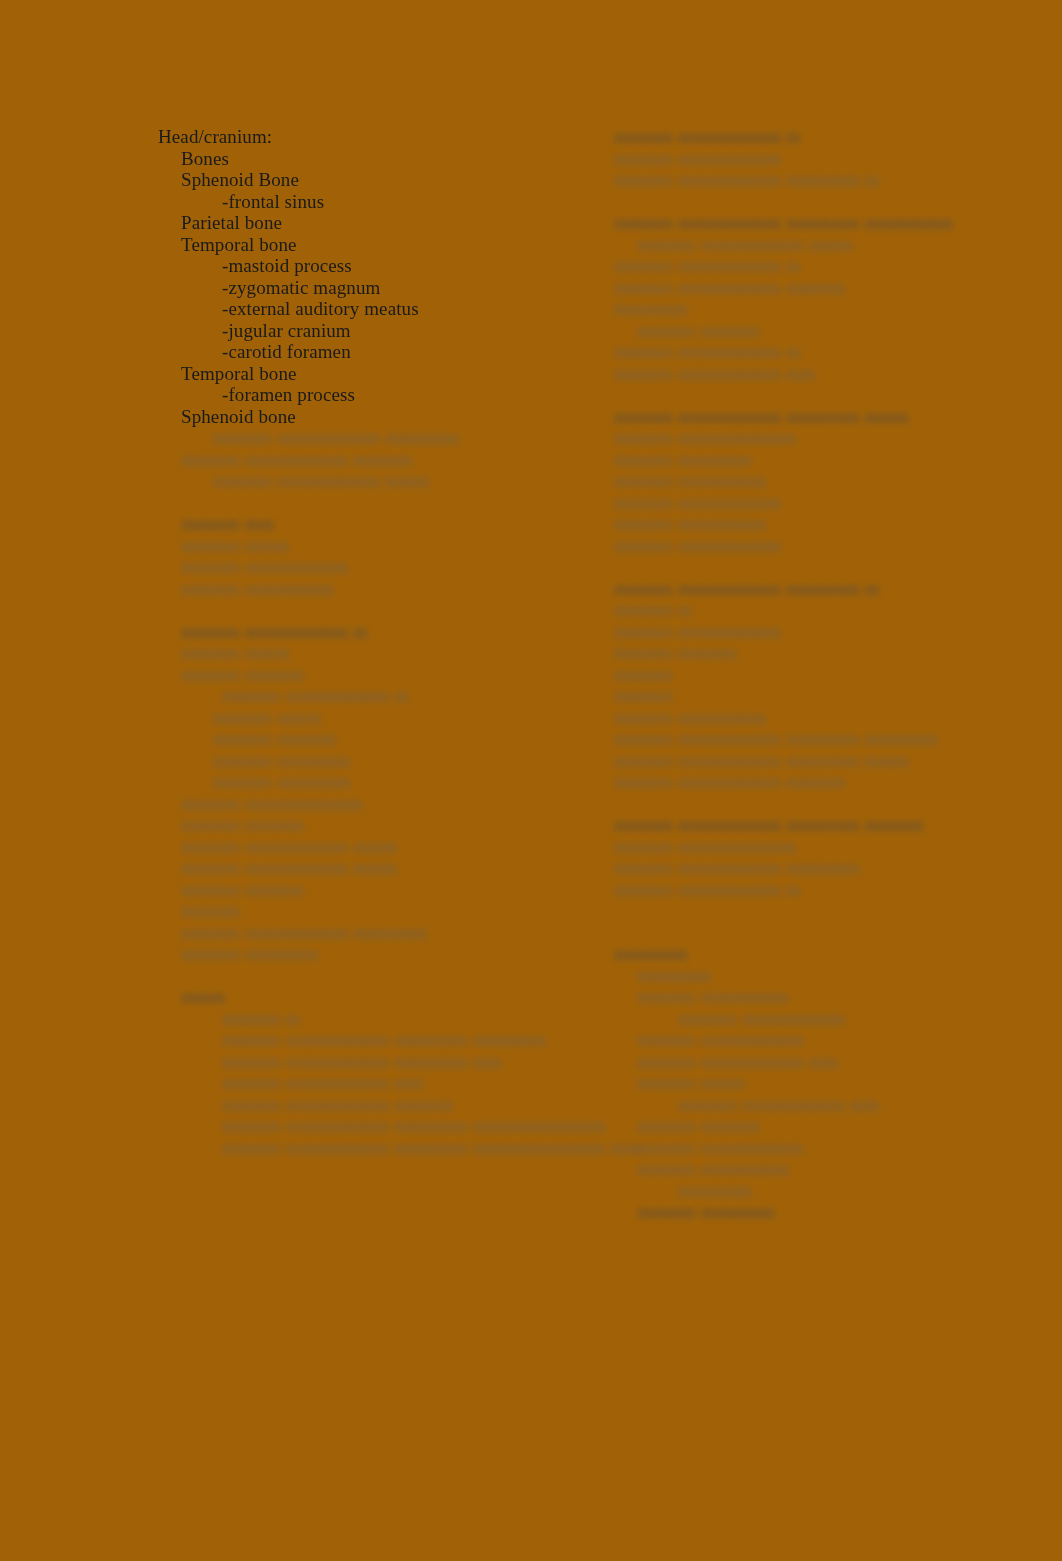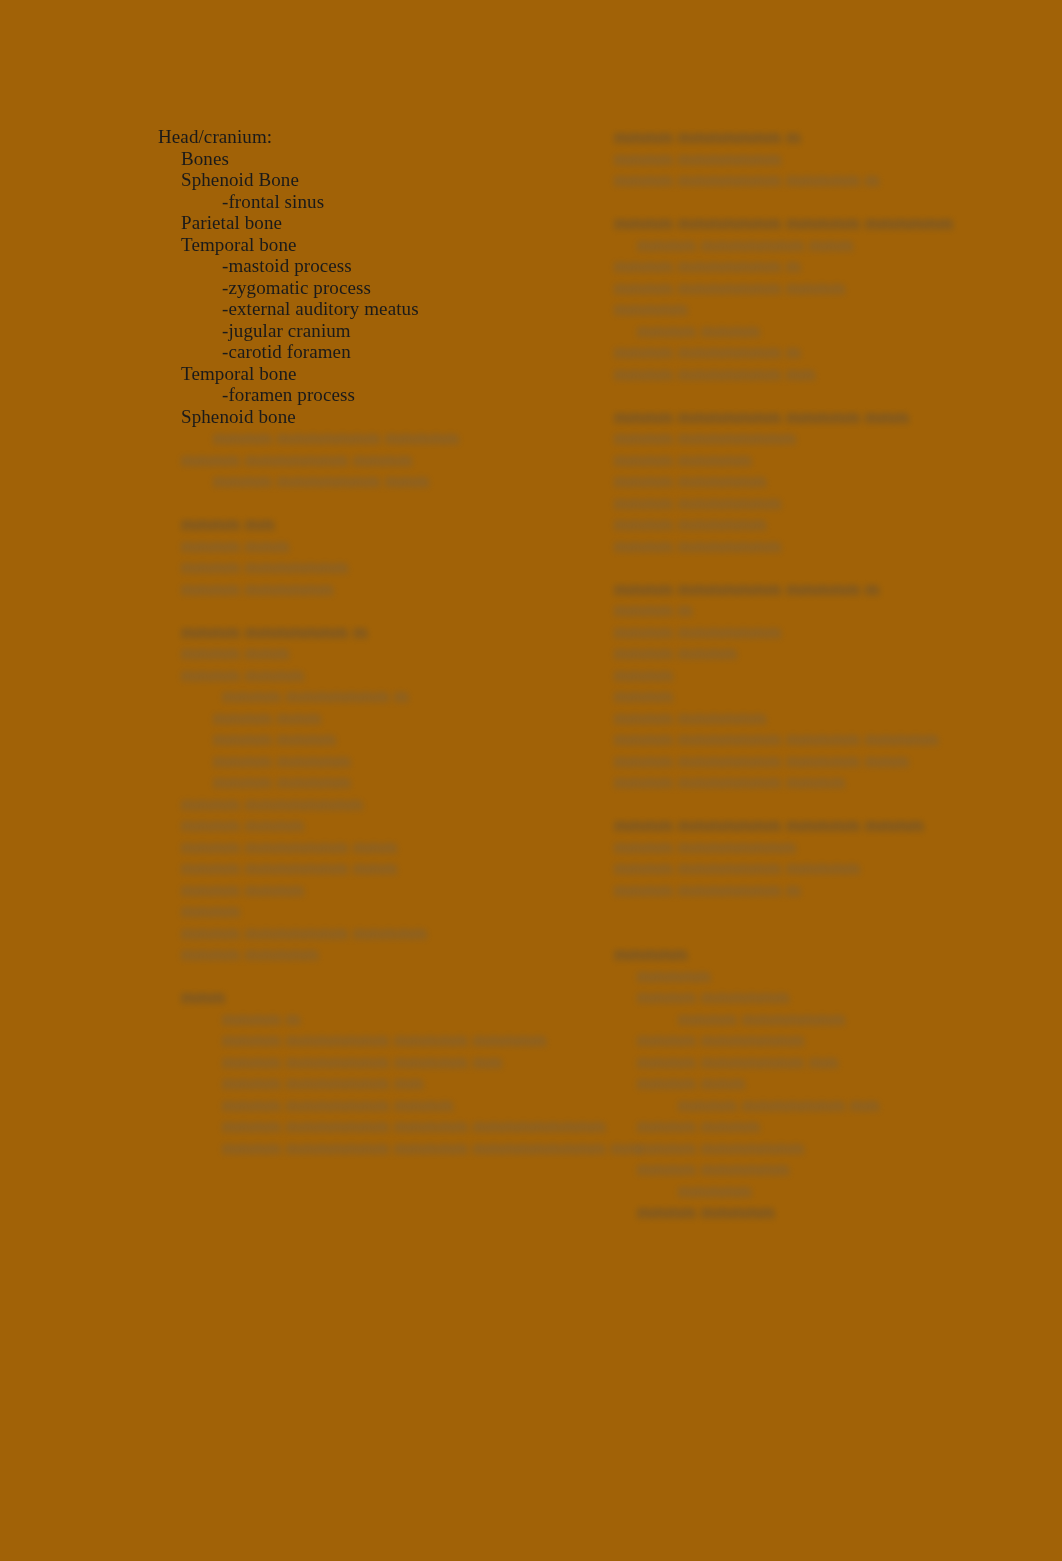--- a/index.html
+++ b/index.html
@@ -64,21 +64,21 @@
   <div class="column col-left">
     <div class="block-start-left">
       <div>
           <div class="line lv0">Head/cranium:</div>
           <div class="line lv1">Bones</div>
           <div class="line lv1">Sphenoid Bone</div>
           <div class="line lv2">-frontal sinus</div>
           <div class="line lv1">Parietal bone</div>
           <div class="line lv1">Temporal bone</div>
           <div class="line lv2">-mastoid process</div>
-          <div class="line lv2">-zygomatic process</div>
+          <div class="line lv2">-zygomatic magnum</div>
           <div class="line lv2">-external auditory meatus</div>
           <div class="line lv2">-jugular cranium</div>
           <div class="line lv2">-carotid foramen</div>
           <div class="line lv1">Temporal bone</div>
           <div class="line lv2">-foramen process</div>
           <div class="line lv1">Sphenoid bone</div>
         </div>
       <div>
           <div class="bline lv3">mmmm mmmmmmm mmmmm</div>
           <div class="bline lv1">mmmm mmmmmmm mmmm</div>

